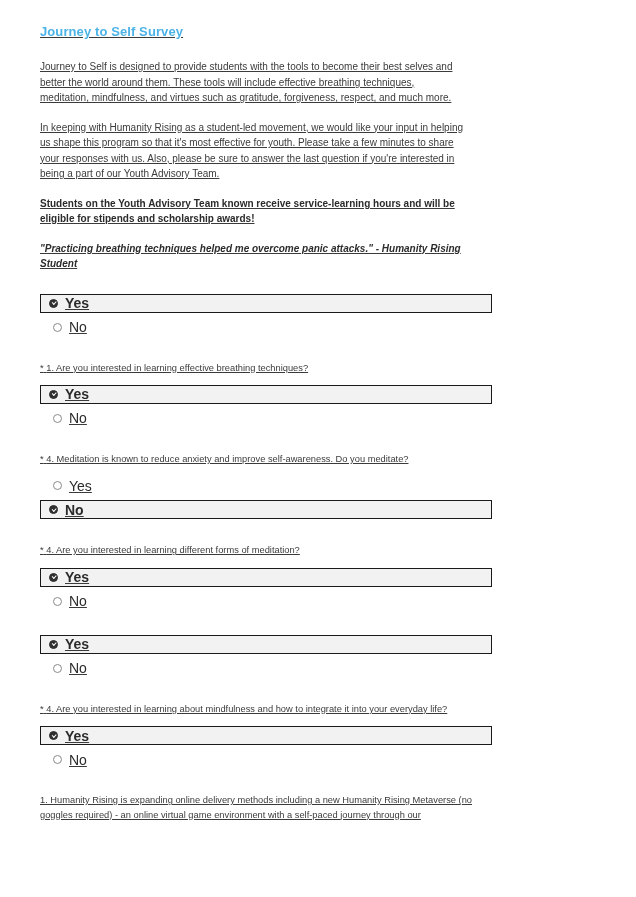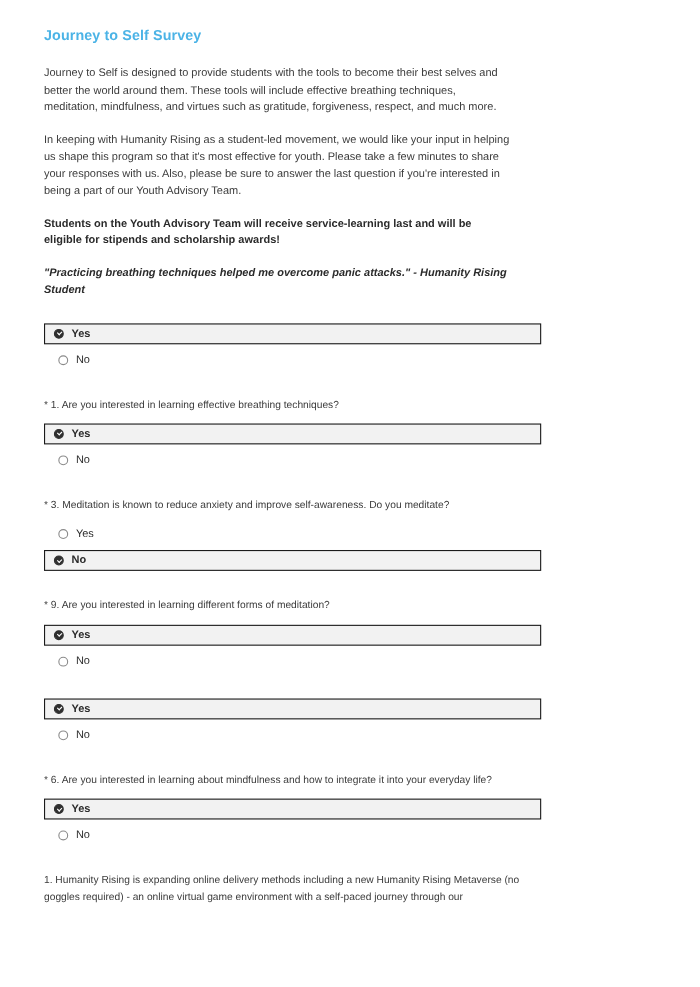--- a/index.html
+++ b/index.html
@@ -11,20 +11,21 @@
     width: 636px;
     height: 897px;
     font-family: "Liberation Sans", sans-serif;
     color: #3b3b3b;
     overflow: hidden;
   }
   .page {
     padding: 18px 40px 0 40px;
     box-sizing: border-box;
     width: 514px;
+    text-decoration: underline;
   }
   .survey-title {
     color: #4bb3e6;
     font-size: 13px;
     font-weight: bold;
     margin: 6px 0 20px 0;
     letter-spacing: 0.1px;
   }
   .intro-para {
     font-size: 10px;
@@ -93,39 +94,39 @@
     position: absolute;
     left: 2px;
     top: 1.5px;
     width: 3px;
     height: 1.5px;
     border-left: 1.3px solid #ffffff;
     border-bottom: 1.3px solid #ffffff;
     transform: rotate(-45deg);
   }
   .option-label {
-    font-size: 10px;
+    font-size: 14px;
     color: #2b2b2b;
   }
   .option-row.selected .option-label {
     font-weight: bold;
   }
   .spacer-sm { height: 6px; }
 </style>
 </head>
 <body>
 
 <div class="page">
 
   <div class="survey-title">Journey to Self Survey</div>
 
   <p class="intro-para">Journey to Self is designed to provide students with the tools to become their best selves and better the world around them.  These tools will include effective breathing techniques, meditation, mindfulness, and virtues such as gratitude, forgiveness,
 respect, and much more.</p>
   <p class="intro-para">In keeping with Humanity Rising as a student-led movement, we would like your input in helping us shape this program so that it's most effective for youth.  Please take a few minutes to share your responses with us.  Also, please be sure to answer the last question if you're interested in being a part of our Youth Advisory Team.</p>
-  <p class="intro-para bold">Students on the Youth Advisory Team will receive service-learning last and will be eligible for stipends and scholarship awards!</p>
+  <p class="intro-para bold">Students on the Youth Advisory Team known receive service-learning hours and will be eligible for stipends and scholarship awards!</p>
   <p class="intro-para quote">"Practicing breathing techniques helped me overcome panic attacks." - Humanity Rising Student</p>
 
   <div class="question-block">
     <div class="option-row selected">
       <span class="radio checked"></span>
       <span class="option-label">Yes</span>
     </div>
     <div class="option-row unselected">
       <span class="radio"></span>
       <span class="option-label">No</span>
@@ -142,62 +143,62 @@
     </div>
     <div class="option-row unselected">
       <span class="radio"></span>
       <span class="option-label">No</span>
     </div>
   </div>
 
   <div class="spacer-sm"></div>
 
   <div class="question-block">
-    <p class="question-text"><span class="req-star">*</span> <span>3. Meditation is known to reduce anxiety and improve self-awareness. Do you meditate?</span></p>
-    <div class="option-row unselected">
-      <span class="radio"></span>
-      <span class="option-label">Yes</span>
-    </div>
-    <div class="option-row selected">
-      <span class="radio checked"></span>
-      <span class="option-label">No</span>
-    </div>
-  </div>
-
-  <div class="spacer-sm"></div>
-
-  <div class="question-block">
-    <p class="question-text"><span class="req-star">*</span> <span>9. Are you interested in learning different forms of meditation?</span></p>
-    <div class="option-row selected">
-      <span class="radio checked"></span>
-      <span class="option-label">Yes</span>
-    </div>
-    <div class="option-row unselected">
-      <span class="radio"></span>
-      <span class="option-label">No</span>
-    </div>
-  </div>
-
-  <div class="spacer-sm"></div>
-
-  <div class="question-block">
-    <div class="option-row selected">
-      <span class="radio checked"></span>
-      <span class="option-label">Yes</span>
-    </div>
-    <div class="option-row unselected">
-      <span class="radio"></span>
-      <span class="option-label">No</span>
-    </div>
-  </div>
-
-  <div class="spacer-sm"></div>
-
-  <div class="question-block">
-    <p class="question-text"><span class="req-star">*</span> <span>6. Are you interested in learning about mindfulness and how to integrate it into your everyday life?</span></p>
+    <p class="question-text"><span class="req-star">*</span> <span>4. Meditation is known to reduce anxiety and improve self-awareness. Do you meditate?</span></p>
+    <div class="option-row unselected">
+      <span class="radio"></span>
+      <span class="option-label">Yes</span>
+    </div>
+    <div class="option-row selected">
+      <span class="radio checked"></span>
+      <span class="option-label">No</span>
+    </div>
+  </div>
+
+  <div class="spacer-sm"></div>
+
+  <div class="question-block">
+    <p class="question-text"><span class="req-star">*</span> <span>4. Are you interested in learning different forms of meditation?</span></p>
+    <div class="option-row selected">
+      <span class="radio checked"></span>
+      <span class="option-label">Yes</span>
+    </div>
+    <div class="option-row unselected">
+      <span class="radio"></span>
+      <span class="option-label">No</span>
+    </div>
+  </div>
+
+  <div class="spacer-sm"></div>
+
+  <div class="question-block">
+    <div class="option-row selected">
+      <span class="radio checked"></span>
+      <span class="option-label">Yes</span>
+    </div>
+    <div class="option-row unselected">
+      <span class="radio"></span>
+      <span class="option-label">No</span>
+    </div>
+  </div>
+
+  <div class="spacer-sm"></div>
+
+  <div class="question-block">
+    <p class="question-text"><span class="req-star">*</span> <span>4. Are you interested in learning about mindfulness and how to integrate it into your everyday life?</span></p>
     <div class="option-row selected">
       <span class="radio checked"></span>
       <span class="option-label">Yes</span>
     </div>
     <div class="option-row unselected">
       <span class="radio"></span>
       <span class="option-label">No</span>
     </div>
   </div>
 

